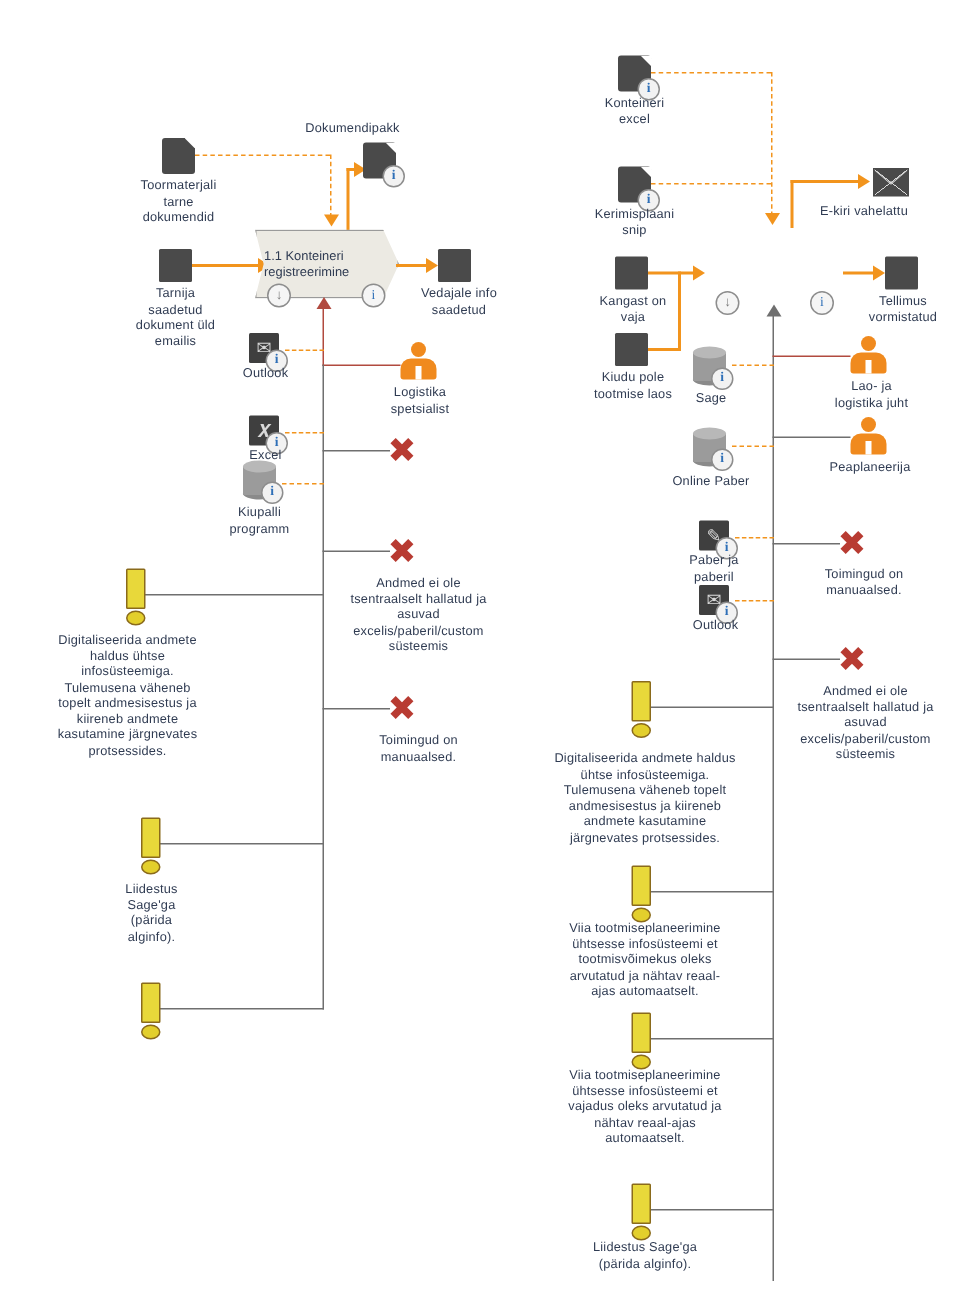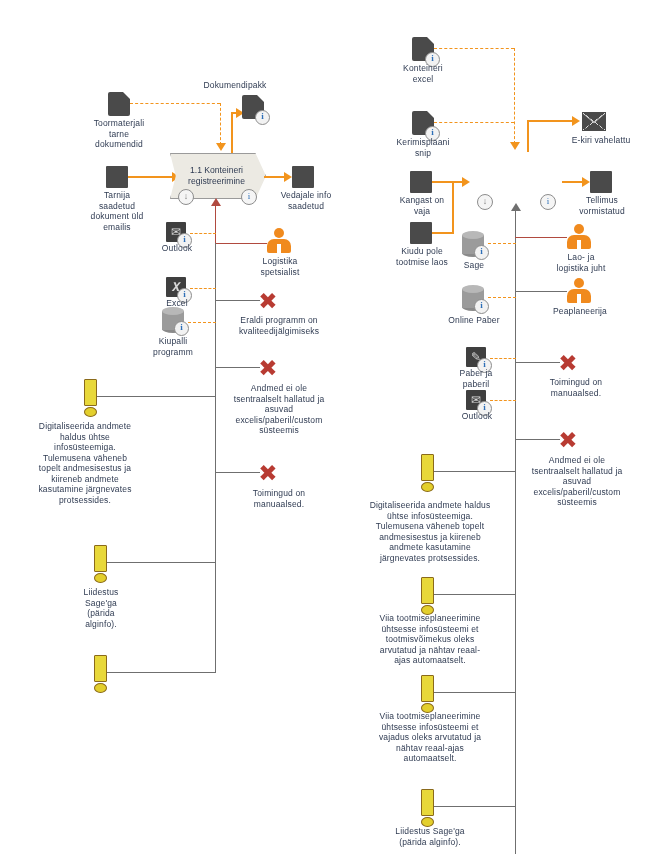--- a/index.html
+++ b/index.html
@@ -45,21 +45,21 @@
   .actor{width:26px;height:26px;position:relative;}
   .actor .head{position:absolute;left:8px;top:0;width:10px;height:10px;border-radius:50%;
                background:#f08a1e;}
   .actor .body{position:absolute;left:1px;top:11px;width:24px;height:14px;background:#f08a1e;
                border-radius:7px 7px 2px 2px;}
   .actor .gap{position:absolute;left:11px;top:16px;width:4px;height:9px;background:#ffffff;}
   
   .proc{position:absolute;background:#eceae3;border:1px solid #9a9a9a;
         clip-path:polygon(0 0,89% 0,100% 50%,89% 100%,0 100%,6% 50%);
         display:flex;align-items:center;justify-content:center;}
-  .proc .ptxt{font-size:8.6px;line-height:11px;text-align:center;color:#2f3b52;
+  .proc .ptxt{font-size:8.6px;line-height:11px;color:#2f3b52;
               padding-left:5px;padding-right:8px;}
   .badge{position:absolute;width:14px;height:14px;border-radius:50%;background:#f5f5f5;
          border:1.4px solid #8d8d8d;font-size:9px;line-height:12px;text-align:center;
          color:#7a7a7a;font-family:"Liberation Serif",serif;}
   .badge.i{color:#2e6fb7;}
   
   .exc{position:absolute;width:11px;height:36px;}
   .exc .bar{position:absolute;left:0;top:0;width:11px;height:25px;background:#e8d83a;
             border:1.4px solid #8a6a1b;border-radius:1px;}
   .exc .dot{position:absolute;left:0;top:28px;width:11px;height:8px;background:#e3cf2c;
@@ -177,22 +177,20 @@
       <div class="head"></div>
         <div class="body"></div>
         <div class="gap"></div>
     </div>
   </div>
   <div class="lbl" style="left:248px;top:256px;width:64px;">Logistika
 spetsialist</div>
 
   <div class="ln gray" style="left:215px;top:300px;width:45px;"></div>
   <div class="xmark" style="left:258px;top:291px;">✖</div>
-  <div class="lbl" style="left:212px;top:315px;width:134px;">Eraldi programm on
-kvaliteedijälgimiseks</div>
 
   <div class="ln gray" style="left:215px;top:367px;width:45px;"></div>
   <div class="xmark" style="left:258px;top:358px;">✖</div>
   <div class="lbl" style="left:204px;top:383px;width:150px;">Andmed ei ole
 tsentraalselt hallatud ja
 asuvad
 excelis/paberil/custom
 süsteemis</div>
 
   <div class="ln gray" style="left:215px;top:472px;width:45px;"></div>
@@ -270,21 +268,21 @@
 tootmise laos</div>
   <div class="ln h" style="left:432px;top:232px;width:22px;"></div>
   <div class="ln v" style="left:452px;top:181px;height:53px;"></div>
 
   <div class="ln v" style="left:527px;top:120px;height:32px;"></div>
   <div class="ln h" style="left:527px;top:120px;width:50px;"></div>
   <div class="arrow r" style="left:572px;top:116px;"></div>
   <div class="node" style="left:582px;top:112px;">
     <div class="env"></div>
   </div>
-  <div class="lbl" style="left:556px;top:135px;width:90px;">E-kiri vahelattu</div>
+  <div class="lbl" style="left:531px;top:135px;width:90px;">E-kiri vahelattu</div>
 
   <div class="ln h" style="left:562px;top:181px;width:24px;"></div>
   <div class="arrow r" style="left:582px;top:177px;"></div>
   <div class="node" style="left:590px;top:171px;">
     <div class="sq"></div>
   </div>
   <div class="lbl" style="left:562px;top:195px;width:80px;">Tellimus
 vormistatud</div>
 
   <div class="ln grayv" style="left:515px;top:209px;height:645px;"></div>

